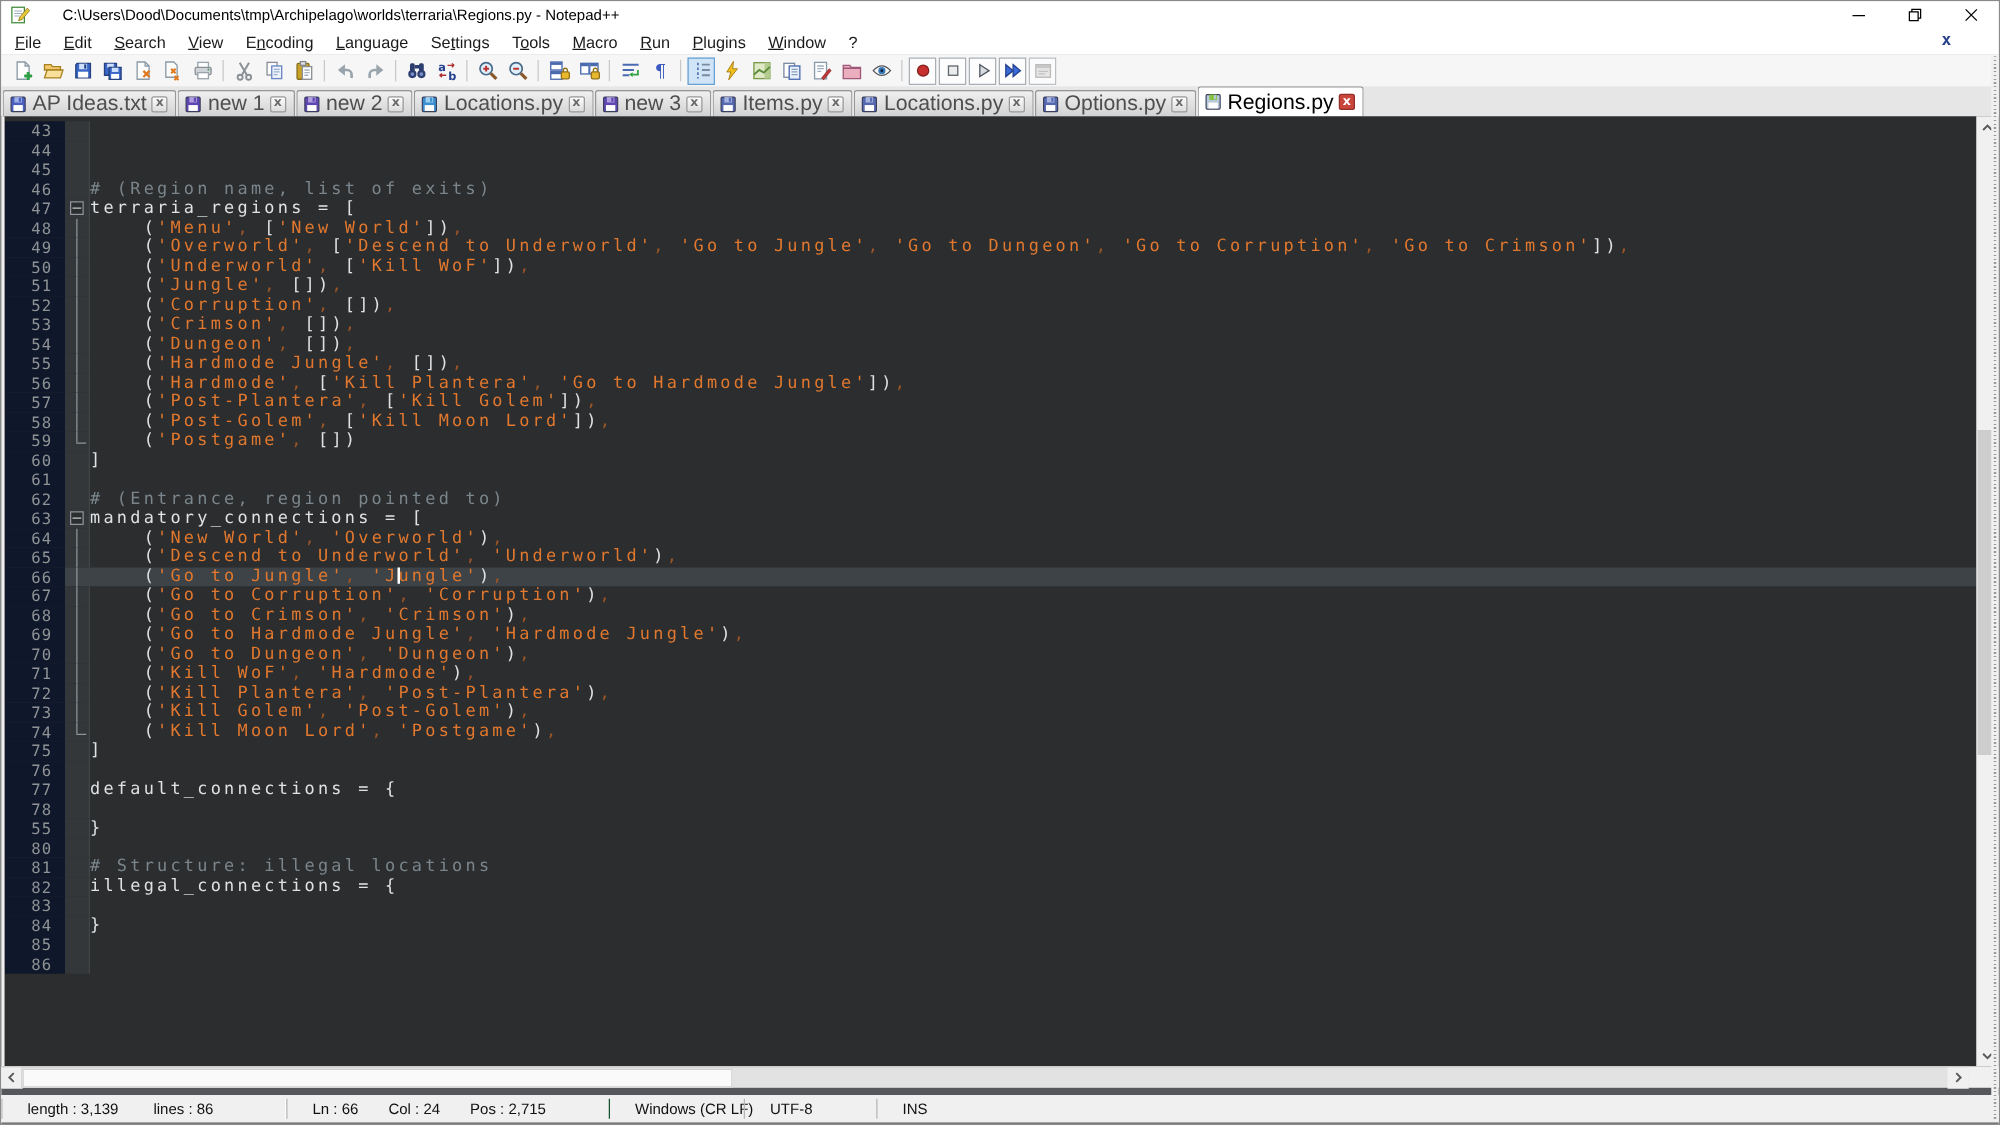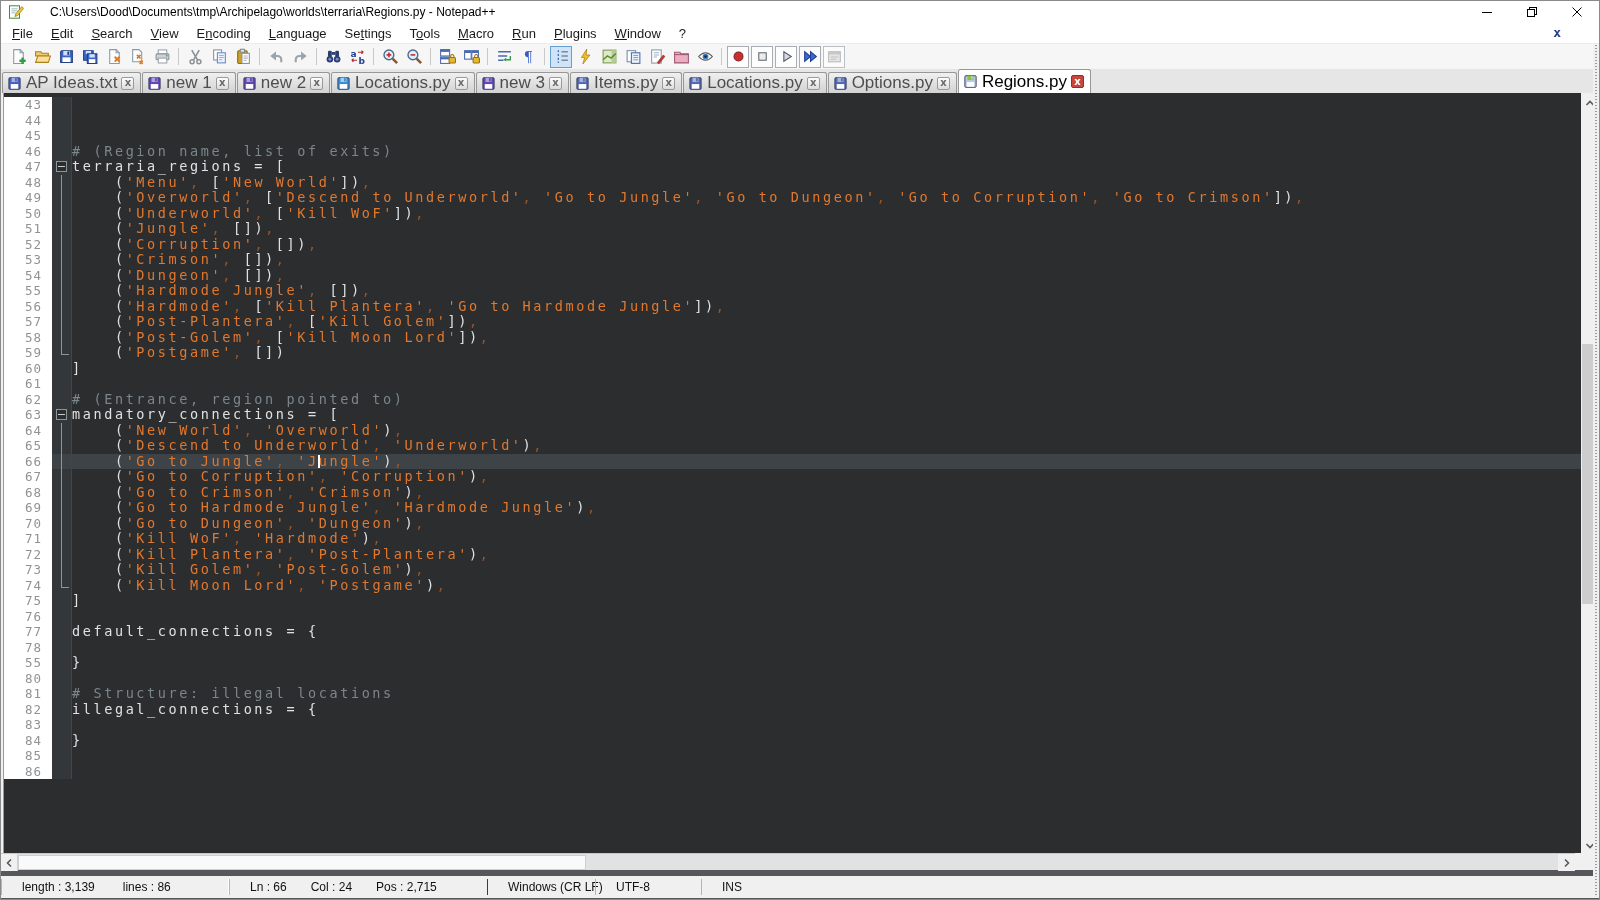--- a/index.html
+++ b/index.html
@@ -42,21 +42,21 @@
   .tab-close{ width:13px; height:13px; display:flex; align-items:center; justify-content:center;
               background:linear-gradient(180deg,#fdfdfd,#dcdcdc); border:1px solid #9a9a9a; border-radius:2px;
               font-size:10px; line-height:10px; color:#6a6a6a; font-weight:bold; font-family:"DejaVu Sans",sans-serif; }
   .tab.active .tab-close{ background:#c9463d; border-color:#932f27; color:#fff; }
   
   .editor{ height:760px; display:flex; background:#2b2d2f; position:relative; }
   .left-edge{ width:3px; background:linear-gradient(90deg,#f0f0f0 0,#f0f0f0 2px,#9a9a9a 2px,#9a9a9a 3px); }
   .code-wrap{ flex:1; overflow:hidden; padding-top:4px;
               font-family:"DejaVu Sans Mono",monospace; font-size:13.5px; letter-spacing:2.6px; }
   .row{ display:flex; height:15.5px; line-height:15.5px; }
-  .ln{ width:48px; flex:none; text-align:right; padding-right:10px; color:#8f9395; background:#ffffff;
+  .ln{ width:48px; flex:none; text-align:right; padding-right:10px; color:#8f9395; background:#0f172a;
        font-size:12.5px; letter-spacing:1px; }
   .fold{ width:20px; flex:none; position:relative; background:#33373a; border-right:1px solid #404547; }
   .codeline{ flex:1; white-space:pre; color:#dfe1e3; }
   .row.cur .fold, .row.cur .codeline{ background:#3d4347; }
   .tok-d{ color:#dfe1e3; }
   .tok-s{ color:#e2782e; }
   .tok-p{ color:#9c5526; }
   .tok-c{ color:#7b868c; }
   .caret{ display:inline-block; width:2px; height:13px; background:#ffffff; vertical-align:-2px; margin:0 -1px; }
   .fold.f-open::before{ content:""; position:absolute; left:4px; top:2px; width:9px; height:9px;

